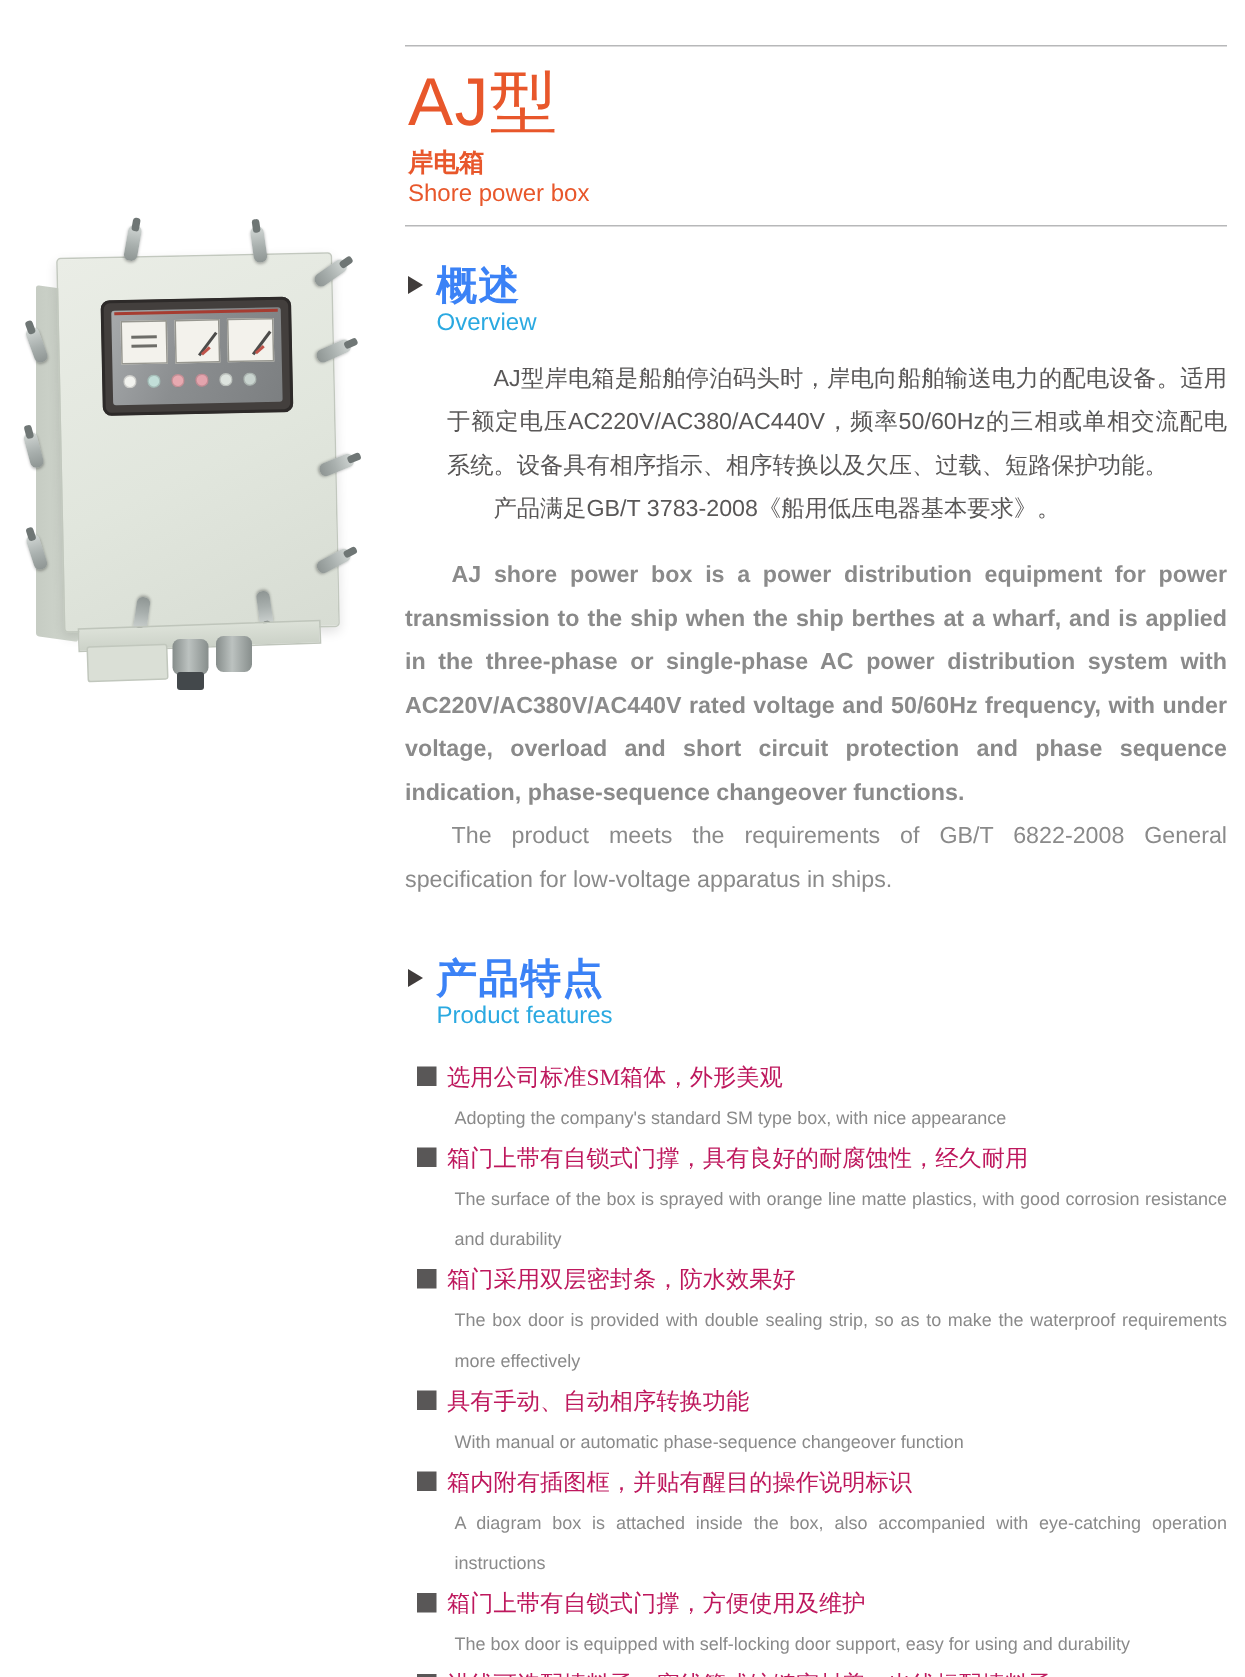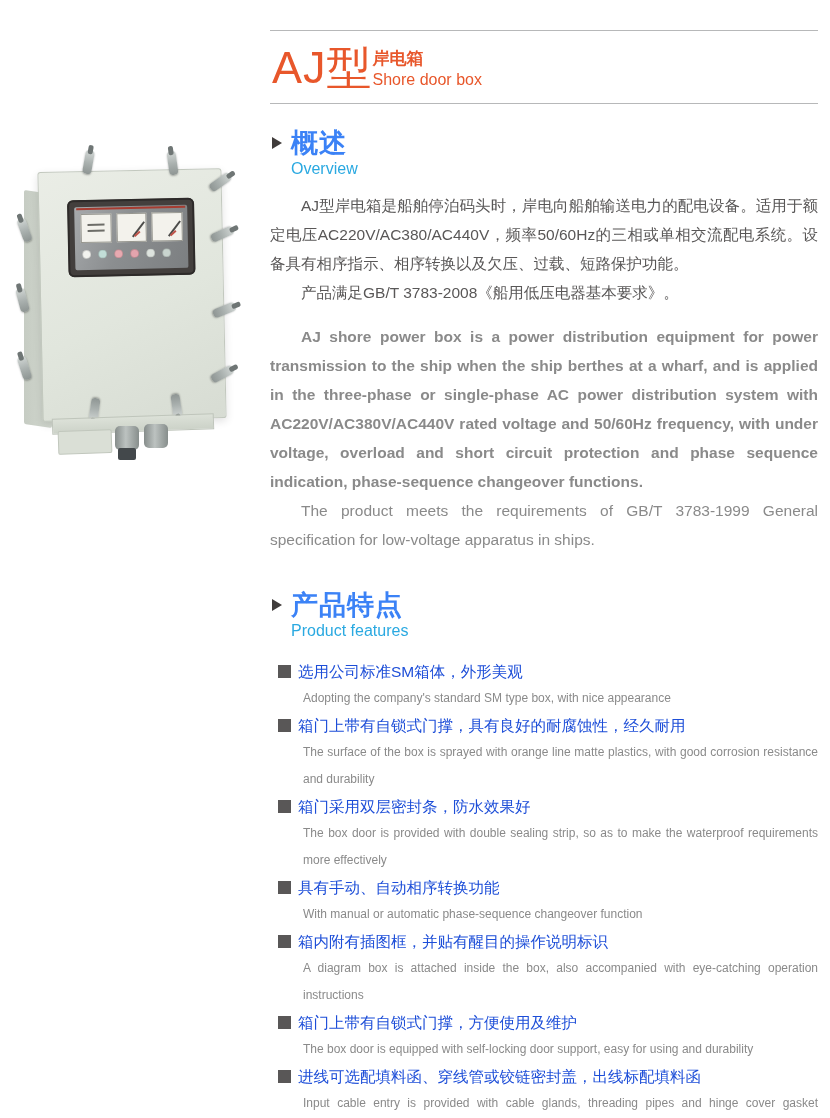--- a/index.html
+++ b/index.html
@@ -5,41 +5,41 @@
   * { margin:0; padding:0; box-sizing:border-box; }
   html,body { background:#ffffff; }
   body { font-family:"Liberation Sans","DejaVu Sans",sans-serif; }
   .page { position:relative; width:830px; height:1118px; background:#fff; overflow:hidden; margin:0 auto; }
 
   
   .right-col { position:absolute; left:270px; top:0; width:548px; }
   .rule { border-top:1px solid #b7b8b9; height:0; }
   .rule-top { margin-top:30px; }
 
-  .prod-header { display:flex; align-items:flex-start; padding:12px 0 10px 2px; }
+  .prod-header { display:flex; align-items:flex-start; padding:12px 0 10px 2px;flex-direction:column; }
   .model { color:#e8572b; font-size:45px; line-height:50px; letter-spacing:1px; }
   .subtitle { margin-left:0; margin-top:5px; }
   .sub-zh { color:#e8572b; font-size:17px; font-weight:bold; line-height:21px; }
   .sub-en { color:#e8572b; font-size:16px; line-height:21px; }
 
   .sec { margin-top:24px; }
   .sec-head { display:flex; }
   .tri { width:0; height:0; border-left:10px solid #403c3b; border-top:6px solid transparent; border-bottom:6px solid transparent; margin:9px 9px 0 2px; }
   .sec-zh { color:#3b82f6; font-size:27px; font-weight:bold; letter-spacing:1px; line-height:30px; }
   .sec-en { color:#2aa9e1; font-size:16px; line-height:22px; }
 
-  p.zh { color:#595757; font-size:15.5px; line-height:29px; text-align:justify; text-indent:2em; }
+  p.zh { color:#595757; font-size:15.5px; line-height:29px; text-align:justify; text-indent:2em;margin-left:28px; }
   p.zh.first { margin-top:11px; }
   p.en { color:#8a8a8a; font-size:15.5px; line-height:29px; text-align:justify; text-indent:2em; }
   p.en.gap { margin-top:15px;font-weight:bold; }
   p:last-child { text-align-last:left; }
 
   .features-sec { margin-top:36px; }
   .feat-list { margin-top:16px; padding-left:8px; }
-  .feat-zh { color:#1d4ed8; font-size:15.5px; line-height:27px; }
+  .feat-zh { color:#be185d; font-size:15.5px; line-height:27px;font-family:Liberation Serif, serif; }
   .sq { display:inline-block; width:13px; height:13px; background:#595757; margin-right:7px; vertical-align:-1px; }
   .feat-en { color:#8a8a8a; font-size:12px; line-height:27px; margin-left:25px; text-align:justify; }
 
   
   .photo { position:absolute; left:18px; top:158px; width:222px; height:290px; }
   .box-side { position:absolute; left:6px; top:34px; width:28px; height:234px; background:linear-gradient(90deg,#c6ccc3,#d2d8cf); transform:skewY(8deg); border-radius:2px; }
   .box-front { position:absolute; left:22px; top:12px; width:184px; height:250px; background:linear-gradient(155deg,#eaede6 0%,#e1e6dd 55%,#d7dcd3 100%); border:1px solid #c2c8be; border-radius:3px; transform:rotate(-1.2deg); box-shadow:0 3px 8px rgba(0,0,0,.12); }
   .win { position:absolute; left:28px; top:28px; width:127px; height:77px; background:#433f3d; border-radius:6px; box-shadow:inset 0 0 0 2px #2d2a29; }
   .win-glass { position:absolute; left:7px; right:7px; top:7px; bottom:7px; background:linear-gradient(115deg,#a7aaac 0%,#8b8e90 45%,#7c7f81 100%); border-radius:2px; overflow:hidden; }
   .red-strip { position:absolute; top:1px; left:2px; right:2px; height:2px; background:#a63c31; }
@@ -127,38 +127,38 @@
     <div class="g1cap"></div>
   </div>
 
   <div class="right-col">
     <div class="rule rule-top"></div>
 
     <div class="prod-header">
       <span class="model">AJ型</span>
       <div class="subtitle">
         <div class="sub-zh">岸电箱</div>
-        <div class="sub-en">Shore door box</div>
+        <div class="sub-en">Shore power box</div>
       </div>
     </div>
 
     <div class="rule"></div>
 
     <section class="sec">
       <div class="sec-head">
         <span class="tri"></span>
         <div>
           <div class="sec-zh">概述</div>
           <div class="sec-en">Overview</div>
         </div>
       </div>
       <p class="zh first">AJ型岸电箱是船舶停泊码头时，岸电向船舶输送电力的配电设备。适用于额定电压AC220V/AC380/AC440V，频率50/60Hz的三相或单相交流配电系统。设备具有相序指示、相序转换以及欠压、过载、短路保护功能。</p>
       <p class="zh">产品满足GB/T 3783-2008《船用低压电器基本要求》。</p>
       <p class="en gap">AJ shore power box is a power distribution equipment for power transmission to the ship when the ship berthes at a wharf, and is applied in the three-phase or single-phase AC power distribution system with AC220V/AC380V/AC440V rated voltage and 50/60Hz frequency, with under voltage, overload and short circuit protection and phase sequence indication, phase-sequence changeover functions.</p>
-      <p class="en">The product meets the requirements of GB/T 3783-1999 General specification for low-voltage apparatus in ships.</p>
+      <p class="en">The product meets the requirements of GB/T 6822-2008 General specification for low-voltage apparatus in ships.</p>
     </section>
 
     <section class="sec features-sec">
       <div class="sec-head">
         <span class="tri"></span>
         <div>
           <div class="sec-zh">产品特点</div>
           <div class="sec-en">Product features</div>
         </div>
       </div>

